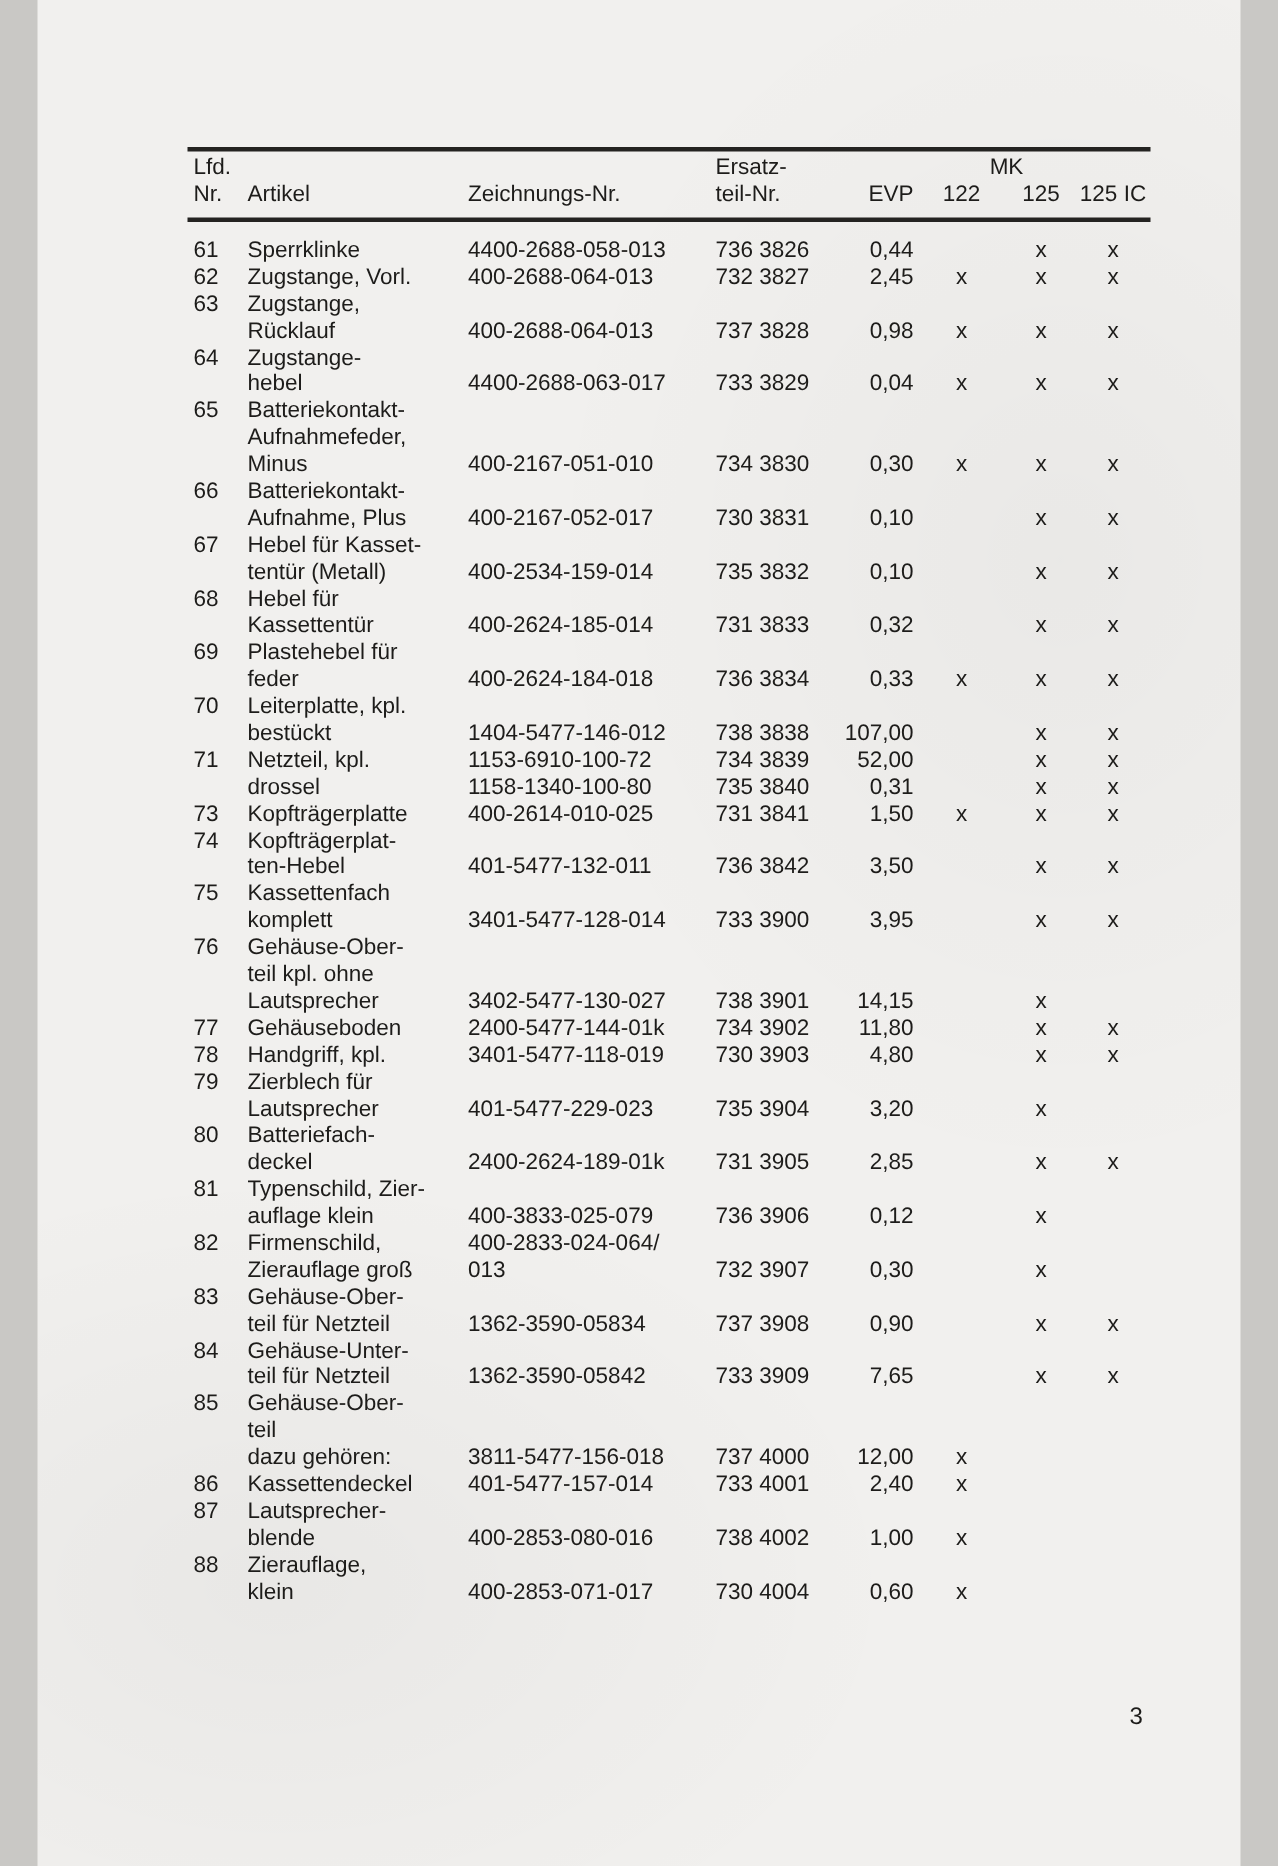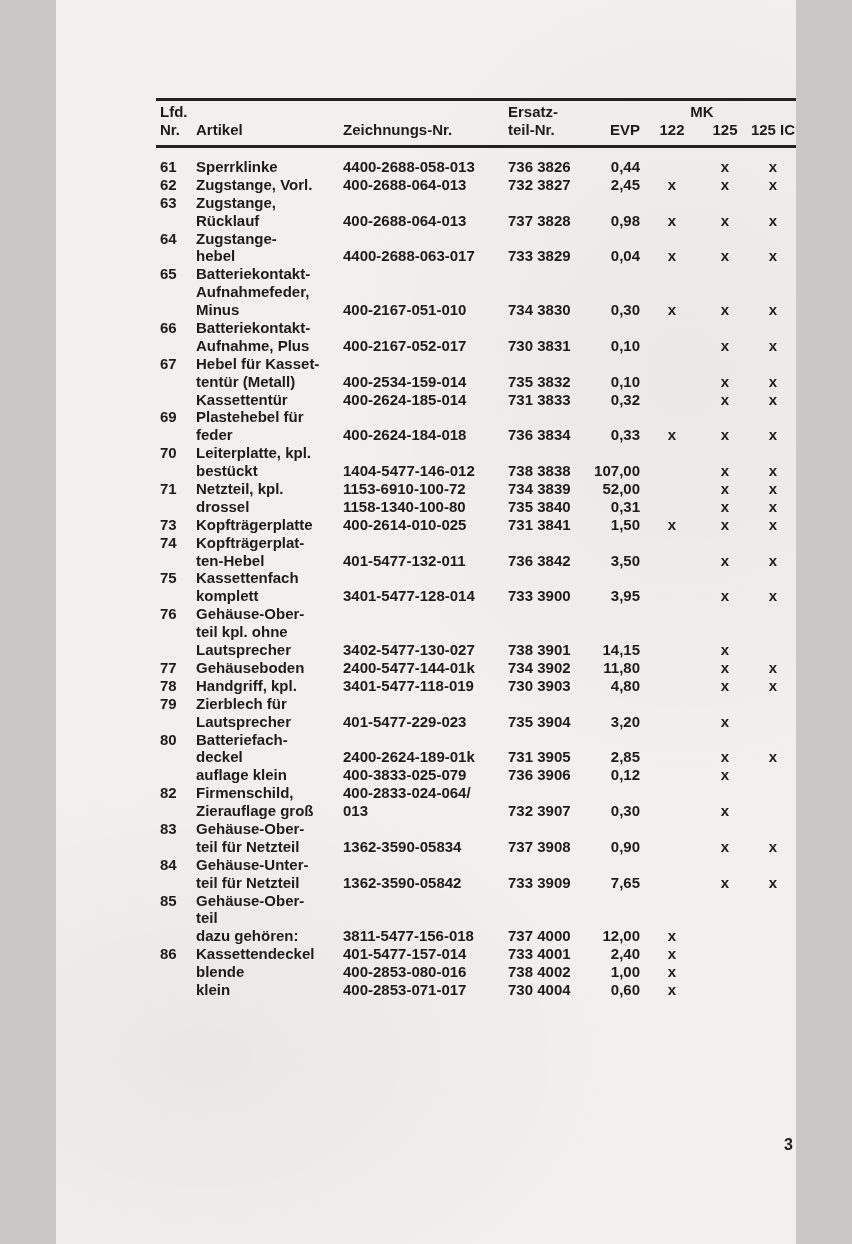--- a/index.html
+++ b/index.html
@@ -2,29 +2,29 @@
 <html><head>
 <meta charset="utf-8">
 <style>
   html,body { margin:0; padding:0; }
   body {
     font-family: "Liberation Sans", "DejaVu Sans", sans-serif;
     background:#c9c8c5;
   }
   .page {
     position:relative;
-    width:740px; height:1244px;
+    width:802px; height:1244px;
     margin:0 auto;
     background:
       radial-gradient(ellipse 600px 400px at 20% 85%, rgba(0,0,0,0.035), rgba(0,0,0,0) 70%),
       radial-gradient(ellipse 500px 600px at 85% 30%, rgba(0,0,0,0.03), rgba(0,0,0,0) 70%),
       #f1f0ee;
     overflow:hidden;
     color:#1d1c1a;
-    font-weight:700;
+    font-weight:400;
     font-size:15px;
   }
   .parts-table {
     position:absolute;
     left:100px; top:98px;
     width:642px;
   }
   .rule {
     height:3px;
     background:#242321;
@@ -229,20 +229,30 @@
     <span class="c c-nr"></span>
     <span class="c">tentür (Metall)</span>
     <span class="c">400-2534-159-014</span>
     <span class="c">735 3832</span>
     <span class="c c-evp">0,10</span>
     <span class="c c-mk"></span>
     <span class="c c-mk">x</span>
     <span class="c c-mk">x</span>
   </div>
 
+  <div class="grid-line">
+    <span class="c c-nr">68</span>
+    <span class="c">Hebel für</span>
+    <span class="c"></span>
+    <span class="c"></span>
+    <span class="c c-evp"></span>
+    <span class="c c-mk"></span>
+    <span class="c c-mk"></span>
+    <span class="c c-mk"></span>
+  </div>
 
   <div class="grid-line">
     <span class="c c-nr"></span>
     <span class="c">Kassettentür</span>
     <span class="c">400-2624-185-014</span>
     <span class="c">731 3833</span>
     <span class="c c-evp">0,32</span>
     <span class="c c-mk"></span>
     <span class="c c-mk">x</span>
     <span class="c c-mk">x</span>
@@ -463,20 +473,30 @@
     <span class="c c-nr"></span>
     <span class="c">deckel</span>
     <span class="c">2400-2624-189-01k</span>
     <span class="c">731 3905</span>
     <span class="c c-evp">2,85</span>
     <span class="c c-mk"></span>
     <span class="c c-mk">x</span>
     <span class="c c-mk">x</span>
   </div>
 
+  <div class="grid-line">
+    <span class="c c-nr">81</span>
+    <span class="c">Typenschild, Zier-</span>
+    <span class="c"></span>
+    <span class="c"></span>
+    <span class="c c-evp"></span>
+    <span class="c c-mk"></span>
+    <span class="c c-mk"></span>
+    <span class="c c-mk"></span>
+  </div>
 
   <div class="grid-line">
     <span class="c c-nr"></span>
     <span class="c">auflage klein</span>
     <span class="c">400-3833-025-079</span>
     <span class="c">736 3906</span>
     <span class="c c-evp">0,12</span>
     <span class="c c-mk"></span>
     <span class="c c-mk">x</span>
     <span class="c c-mk"></span>
@@ -585,32 +605,52 @@
     <span class="c c-nr">86</span>
     <span class="c">Kassettendeckel</span>
     <span class="c">401-5477-157-014</span>
     <span class="c">733 4001</span>
     <span class="c c-evp">2,40</span>
     <span class="c c-mk">x</span>
     <span class="c c-mk"></span>
     <span class="c c-mk"></span>
   </div>
 
+  <div class="grid-line">
+    <span class="c c-nr">87</span>
+    <span class="c">Lautsprecher-</span>
+    <span class="c"></span>
+    <span class="c"></span>
+    <span class="c c-evp"></span>
+    <span class="c c-mk"></span>
+    <span class="c c-mk"></span>
+    <span class="c c-mk"></span>
+  </div>
 
   <div class="grid-line">
     <span class="c c-nr"></span>
     <span class="c">blende</span>
     <span class="c">400-2853-080-016</span>
     <span class="c">738 4002</span>
     <span class="c c-evp">1,00</span>
     <span class="c c-mk">x</span>
     <span class="c c-mk"></span>
     <span class="c c-mk"></span>
   </div>
 
+  <div class="grid-line">
+    <span class="c c-nr">88</span>
+    <span class="c">Zierauflage,</span>
+    <span class="c"></span>
+    <span class="c"></span>
+    <span class="c c-evp"></span>
+    <span class="c c-mk"></span>
+    <span class="c c-mk"></span>
+    <span class="c c-mk"></span>
+  </div>
 
   <div class="grid-line">
     <span class="c c-nr"></span>
     <span class="c">klein</span>
     <span class="c">400-2853-071-017</span>
     <span class="c">730 4004</span>
     <span class="c c-evp">0,60</span>
     <span class="c c-mk">x</span>
     <span class="c c-mk"></span>
     <span class="c c-mk"></span>

